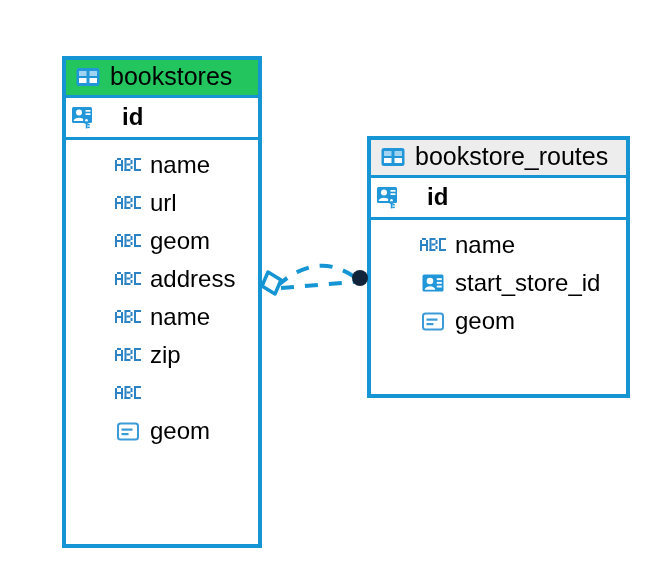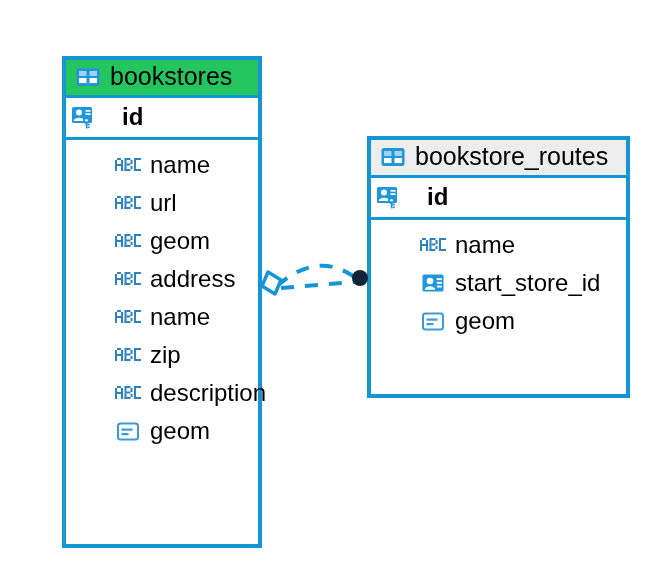--- a/index.html
+++ b/index.html
@@ -290,21 +290,20 @@
               <rect x="15.5" y="2" width="2" height="4"></rect>
                 <rect x="11.5" y="5.5" width="4" height="2"></rect>
               <rect x="15.5" y="8" width="2" height="3"></rect>
                 <rect x="9.5" y="11" width="6" height="2"></rect>
               <rect x="19" y="0" width="7" height="2"></rect>
                 <rect x="19" y="2" width="2" height="9"></rect>
               <rect x="19" y="11" width="7" height="2"></rect>
             </g>
           </svg>
         </span>
-        <span class="field-label">description</span>
       </div>
 
       <div class="field-row">
         <span class="icon-slot">
           <svg width="26" height="26" viewBox="0 0 26 26">
             <rect x="3" y="5.5" width="20" height="16" rx="2.5" fill="#ffffff" stroke="#3b9bd8" stroke-width="2"></rect>
             <rect x="6.5" y="10.5" width="11" height="2.2" fill="#3b9bd8"></rect>
             <rect x="6.5" y="15" width="7" height="2.2" fill="#3b9bd8"></rect>
           </svg>
         </span>

